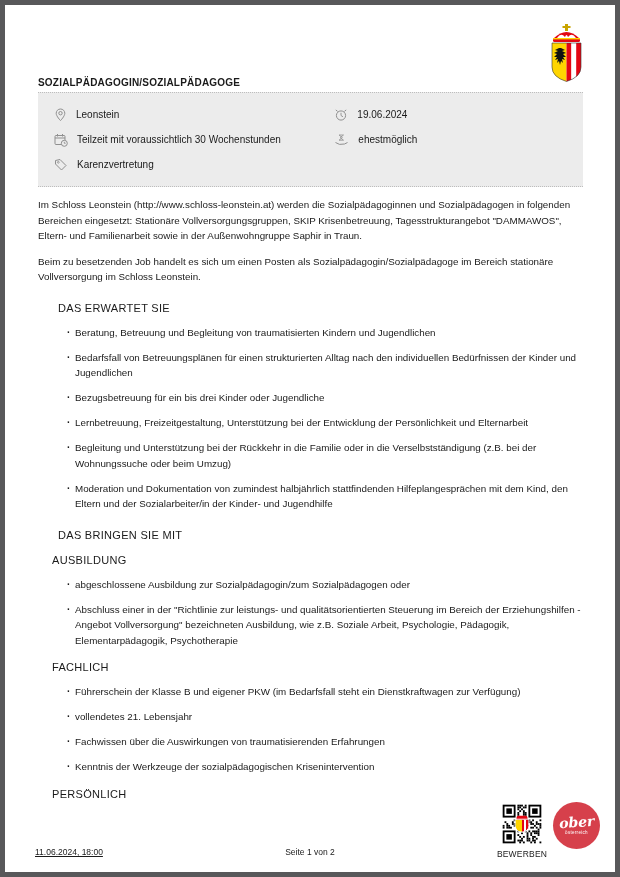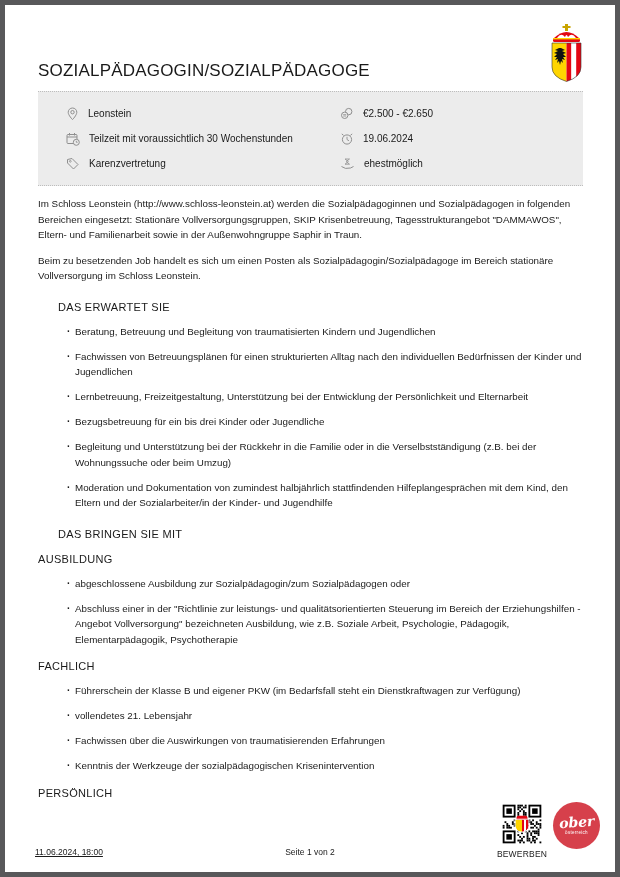--- a/index.html
+++ b/index.html
@@ -5,41 +5,41 @@
   * { margin:0; padding:0; box-sizing:border-box; }
   html,body { background:#fff; }
   body { font-family:"Liberation Sans","DejaVu Sans",sans-serif; color:#1a1a1a; }
   .page {
     position:relative; width:620px; height:877px;
     border:5px solid #58585a; background:#fff; overflow:hidden;
   }
   .content { position:absolute; inset:0; padding:0 32px 0 33px; }
 
   
-  .doc-title { margin-top:56px; font-size:17px; font-weight:normal; letter-spacing:.2px; }
+  .doc-title { margin-top:72px; font-size:10px; font-weight:bold; letter-spacing:.2px; }
   .subtitle-row { display:flex; justify-content:space-between; align-items:baseline; margin-top:8px; }
   .doc-subtitle { font-size:10.5px; font-weight:bold; }
   .job-nr { font-size:10px; font-weight:bold; text-decoration:underline; color:#1a1a1a; }
   .arms { position:absolute; top:19px; right:29px; width:39px; height:59px; }
 
   
   .info-box {
-    margin-top:10px; background:#ececec;
+    margin-top:4px; background:#ececec;
     border-top:1px dotted #bdbdbd; border-bottom:1px dotted #bdbdbd;
-    padding:9px 0 9px 28px;
+    padding:9px 0 9px 16px;
     display:grid; grid-template-columns:53% 47%; grid-auto-flow:column;
     grid-template-rows:repeat(3,25px); align-items:center;text-align:center;
   }
   .info-row { display:flex; align-items:center; gap:9px; font-size:10px; }
   .info-row svg { flex:0 0 auto; }
 
   
   .para { margin-top:10px; font-size:9.8px; line-height:15.5px; }
   .sec-heading { margin-top:17px; font-size:11px; letter-spacing:.3px;padding-left:20px; }
-  .sub-heading { margin-top:13px; font-size:11px; letter-spacing:.3px; }
+  .sub-heading { margin-top:13px; margin-left:14px; font-size:11px; letter-spacing:.3px; }
   ul.bullets { list-style:none; margin-top:11px; }
   ul.bullets li {
     position:relative; padding-left:37px; margin-bottom:9.5px;
     font-size:9.8px; line-height:15.5px;
   }
   ul.bullets li::before {
     content:"·"; position:absolute; left:29px; top:0;
     font-weight:bold; font-size:10px;
   }
 
@@ -117,29 +117,20 @@
         <span>Teilzeit mit voraussichtlich 30 Wochenstunden</span>
       </div>
       <div class="info-row">
         <svg width="14" height="13" viewBox="0 0 14 13">
           <path d="M1.5,2.5 L6,1.5 L12,7.5 L7.5,12 L1.5,6 Z" fill="none" stroke="#8f8f8f" stroke-width="1"></path>
           <circle cx="4.3" cy="4.3" r="0.9" fill="none" stroke="#8f8f8f" stroke-width="0.8"></circle>
         </svg>
         <span>Karenzvertretung</span>
       </div>
       <div class="info-row">
-        <svg width="14" height="13" viewBox="0 0 14 13">
-          <circle cx="8.7" cy="4.6" r="3.2" fill="none" stroke="#8f8f8f" stroke-width="1"></circle>
-          <circle cx="4.7" cy="8.3" r="3.2" fill="#ececec" stroke="#8f8f8f" stroke-width="1"></circle>
-          <line x1="3.2" y1="7.6" x2="6.2" y2="7.6" stroke="#8f8f8f" stroke-width="0.8"></line>
-          <line x1="3.2" y1="9" x2="6.2" y2="9" stroke="#8f8f8f" stroke-width="0.8"></line>
-        </svg>
-        <span>€2.500 - €2.650</span>
-      </div>
-      <div class="info-row">
         <svg width="14" height="14" viewBox="0 0 14 14">
           <circle cx="7" cy="7.5" r="4.6" fill="none" stroke="#8f8f8f" stroke-width="1"></circle>
           <path d="M7,4.8 V7.5 L9,8.8" fill="none" stroke="#8f8f8f" stroke-width="0.9"></path>
           <line x1="3.6" y1="3.4" x2="1.8" y2="1.9" stroke="#8f8f8f" stroke-width="1"></line>
           <line x1="10.4" y1="3.4" x2="12.2" y2="1.9" stroke="#8f8f8f" stroke-width="1"></line>
         </svg>
         <span>19.06.2024</span>
       </div>
       <div class="info-row">
         <svg width="15" height="13" viewBox="0 0 15 13">
@@ -149,23 +140,23 @@
         <span>ehestmöglich</span>
       </div>
     </div>
 
     <p class="para">Im Schloss Leonstein (http://www.schloss-leonstein.at) werden die Sozialpädagoginnen und Sozialpädagogen in folgenden Bereichen eingesetzt: Stationäre Vollversorgungsgruppen, SKIP Krisenbetreuung, Tagesstrukturangebot "DAMMAWOS", Eltern- und Familienarbeit sowie in der Außenwohngruppe Saphir in Traun.</p>
     <p class="para">Beim zu besetzenden Job handelt es sich um einen Posten als Sozialpädagogin/Sozialpädagoge im Bereich stationäre Vollversorgung im Schloss Leonstein.</p>
 
     <div class="sec-heading">DAS ERWARTET SIE</div>
     <ul class="bullets">
       <li>Beratung, Betreuung und Begleitung von traumatisierten Kindern und Jugendlichen</li>
-      <li>Fachwissen von Betreuungsplänen für einen strukturierten Alltag nach den individuellen Bedürfnissen der Kinder und Jugendlichen</li>
+      <li>Bedarfsfall von Betreuungsplänen für einen strukturierten Alltag nach den individuellen Bedürfnissen der Kinder und Jugendlichen</li>
+      <li>Bezugsbetreuung für ein bis drei Kinder oder Jugendliche</li>
       <li>Lernbetreuung, Freizeitgestaltung, Unterstützung bei der Entwicklung der Persönlichkeit und Elternarbeit</li>
-      <li>Bezugsbetreuung für ein bis drei Kinder oder Jugendliche</li>
       <li>Begleitung und Unterstützung bei der Rückkehr in die Familie oder in die Verselbstständigung (z.B. bei der Wohnungssuche oder beim Umzug)</li>
       <li>Moderation und Dokumentation von zumindest halbjährlich stattfindenden Hilfeplangesprächen mit dem Kind, den Eltern und der Sozialarbeiter/in der Kinder- und Jugendhilfe</li>
     </ul>
 
     <div class="sec-heading">DAS BRINGEN SIE MIT</div>
 
     <div class="sub-heading">AUSBILDUNG</div>
     <ul class="bullets">
       <li>abgeschlossene Ausbildung zur Sozialpädagogin/zum Sozialpädagogen oder</li>
       <li>Abschluss einer in der "Richtlinie zur leistungs- und qualitätsorientierten Steuerung im Bereich der Erziehungshilfen - Angebot Vollversorgung" bezeichneten Ausbildung, wie z.B. Soziale Arbeit, Psychologie, Pädagogik, Elementarpädagogik, Psychotherapie</li>

